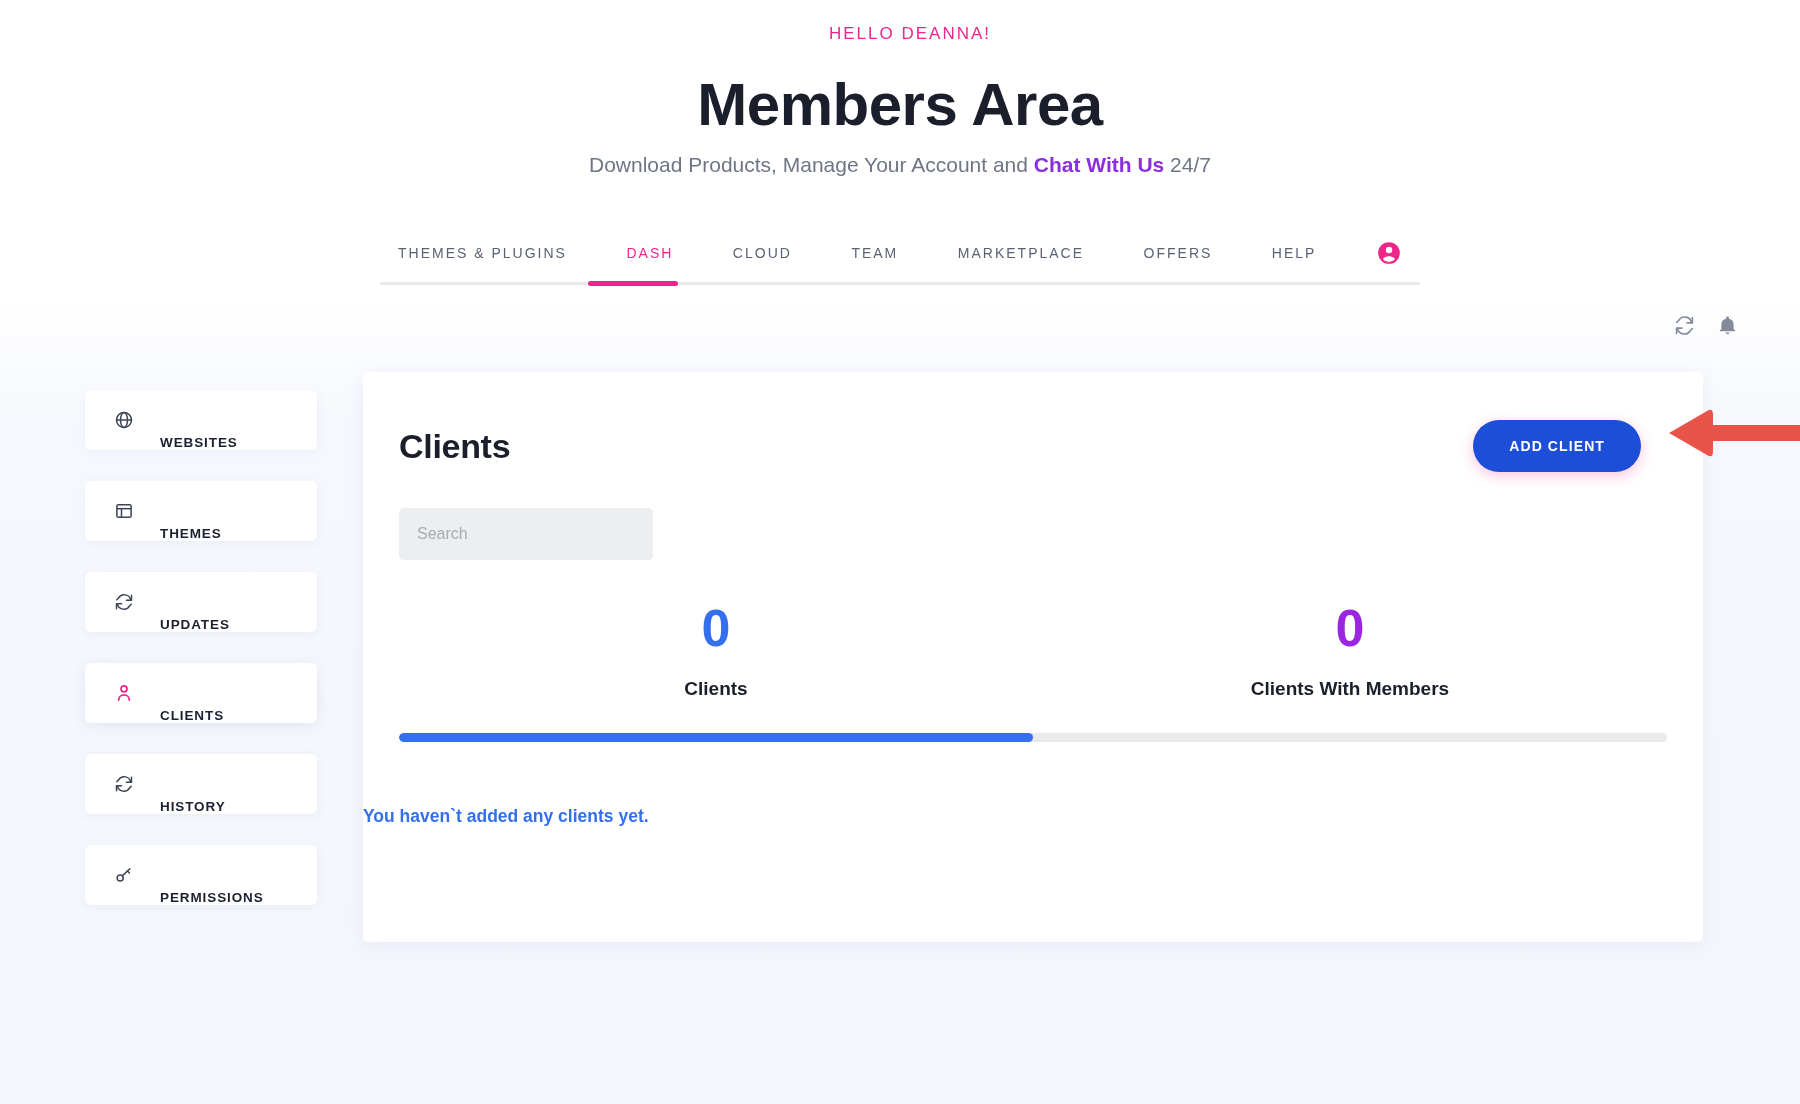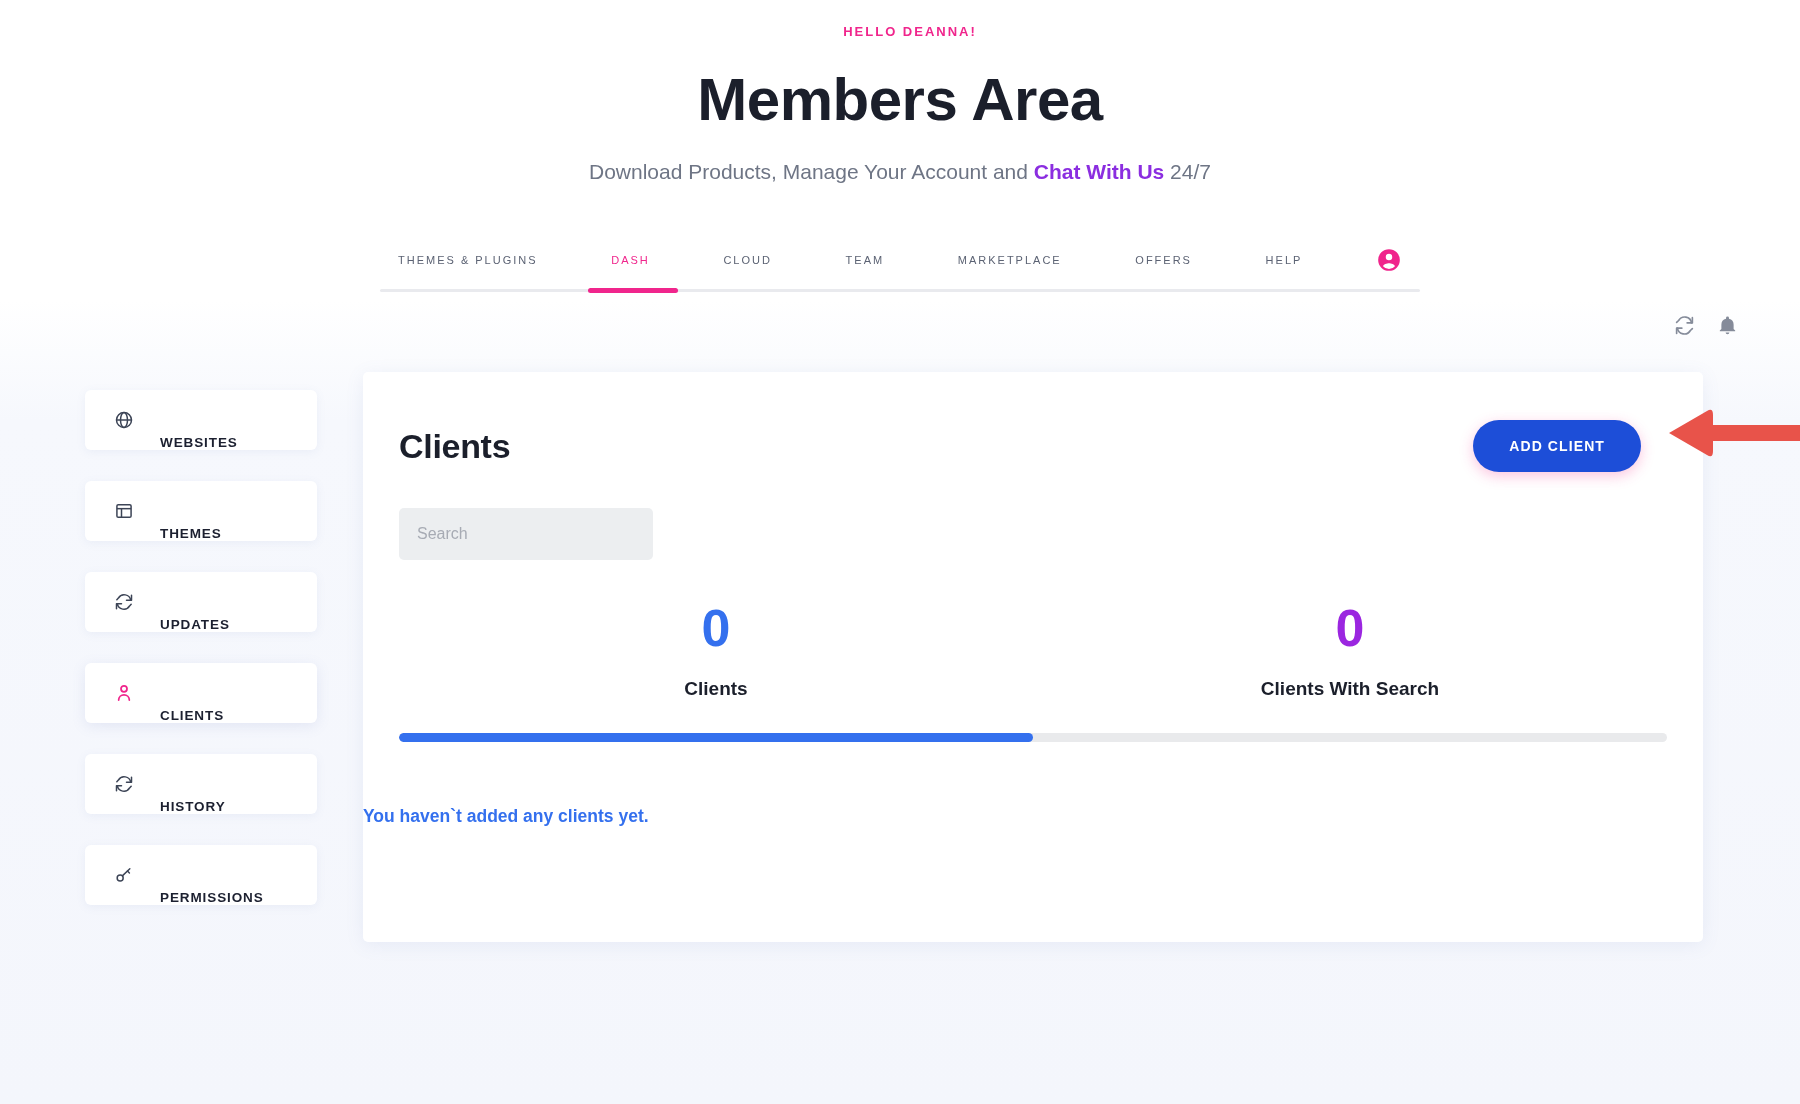--- a/index.html
+++ b/index.html
@@ -13,35 +13,35 @@
     position: relative;
     width: 1800px; height: 1104px;
     background:
       linear-gradient(180deg, #ffffff 0px, #ffffff 300px, #f6f8fd 420px, #f4f6fc 100%);
   }
 
   
   .header { padding-top: 24px; text-align: center; }
   .greeting {
     color: #f0258c;
-    font-size: 13px;
-    font-weight: 700;
+    font-size: 17px;
+    font-weight: 400;
     letter-spacing: 2.0px;
     text-transform: uppercase;
     margin-left: 20px;
   }
   .page-title {
     margin-top: 26px;
     font-size: 60px;
     font-weight: 700;
     color: #1b1f2b;
     letter-spacing: -0.5px;
   }
   .subtitle {
-    margin-top: 26px;
+    margin-top: 14px;
     font-size: 21px;
     color: #6e7585;
     font-weight: 400;
   }
   .subtitle .chat-link {
     color: #8b2ee0;
     font-weight: 700;
     text-decoration: none;
   }
 
@@ -54,21 +54,21 @@
     height: 62px;
   }
   .nav-items {
     display: flex;
     align-items: center;
     justify-content: space-between;
     height: 48px;
     padding: 0 18px;
   }
   .nav-item {
-    font-size: 11px;
+    font-size: 14px;
     letter-spacing: 2.0px;
     font-weight: 400;
     color: #5b6273;
     text-transform: uppercase;
     white-space: nowrap;
     cursor: pointer;
   }
   .nav-item.active { color: #f0258c; font-weight: 400; }
   .nav-rule {
     position: absolute;
@@ -362,21 +362,21 @@
 
     <input class="search-box" type="text" placeholder="Search" style="">
 
     <div class="stats">
       <div class="stat">
         <div class="stat-value" style="color:#3470ee">0</div>
         <div class="stat-label">Clients</div>
       </div>
       <div class="stat">
         <div class="stat-value" style="color:#9b26e0">0</div>
-        <div class="stat-label">Clients With Search</div>
+        <div class="stat-label">Clients With Members</div>
       </div>
     </div>
 
     <div class="progress-track">
       <div class="progress-fill" id="progress-fill" style="width: 50%;"></div>
     </div>
 
     <div class="empty-msg">You haven`t added any clients yet.</div>
 
   </div>

